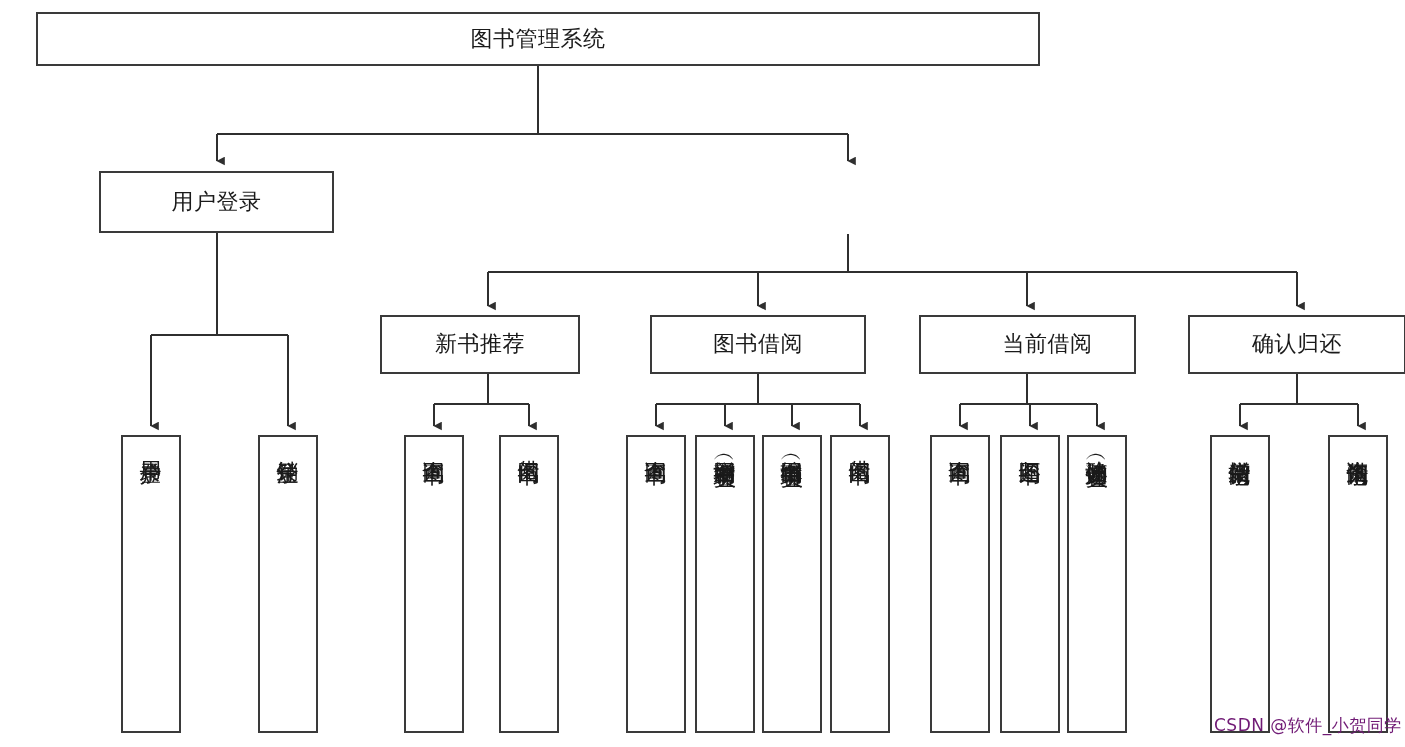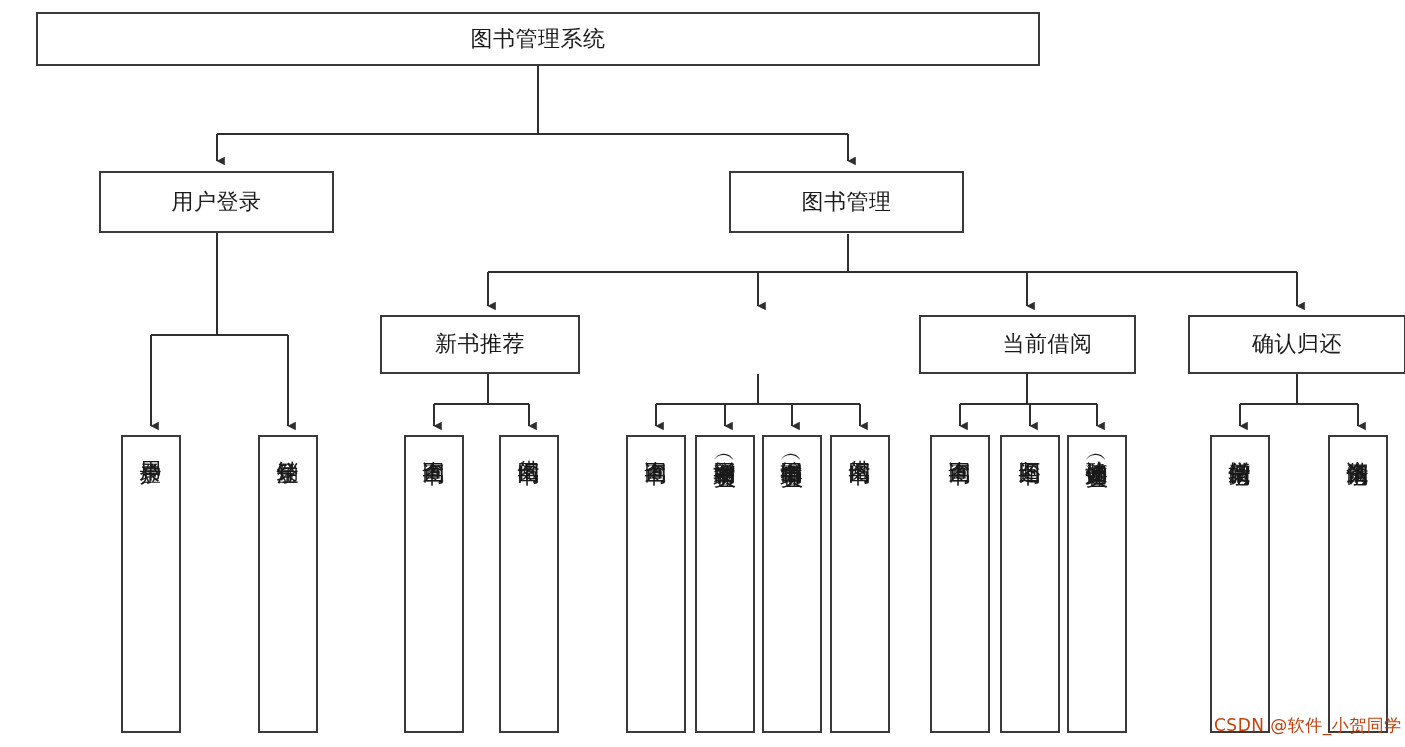--- a/index.html
+++ b/index.html
@@ -60,21 +60,21 @@
     writing-mode: vertical-rl;
     text-orientation: upright;
     font-size: 22px;
     line-height: 1.05;
     letter-spacing: 1px;
     white-space: nowrap;
   }
   .watermark {
     position: absolute;
     font-size: 17px;
-    color: #c2410c;
+    color: #701a75;
     white-space: nowrap;
     letter-spacing: 0.5px;
   }
 </style>
 </head>
 <body>
 
 <div id="canvas">
 
   <svg id="wires" viewBox="0 0 1405 747" xmlns="http://www.w3.org/2000/svg">
@@ -127,26 +127,26 @@
     </g>
   </svg>
 
   <div class="node horiz root" style="left:18px; top:12px; width:1004px; height:54px;">
     <span class="label">图书管理系统</span>
   </div>
 
   <div class="node horiz" style="left:81px; top:171px; width:235px; height:62px;">
     <span class="label">用户登录</span>
   </div>
-  <div class="node horiz" style="left:711px; top:171px; width:235px; height:62px;">
-    <span class="label">图书管理</span>
-  </div>
 
   <div class="node horiz" style="left:362px; top:315px; width:200px; height:59px;">
     <span class="label">新书推荐</span>
+  </div>
+  <div class="node horiz" style="left:632px; top:315px; width:216px; height:59px;">
+    <span class="label">图书借阅</span>
   </div>
   <div class="node horiz" style="left:901px; top:315px; width:217px; height:59px;padding-left:40px;">
     <span class="label">当前借阅</span>
   </div>
   <div class="node horiz" style="left:1170px; top:315px; width:218px; height:59px;">
     <span class="label">确认归还</span>
   </div>
 
   <div class="node vert" style="left:103px; top:435px; width:60px; height:298px;">
     <span class="label">用户登录</span>

